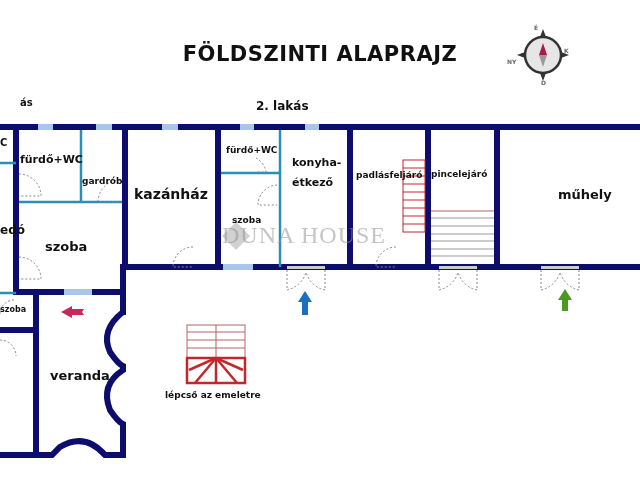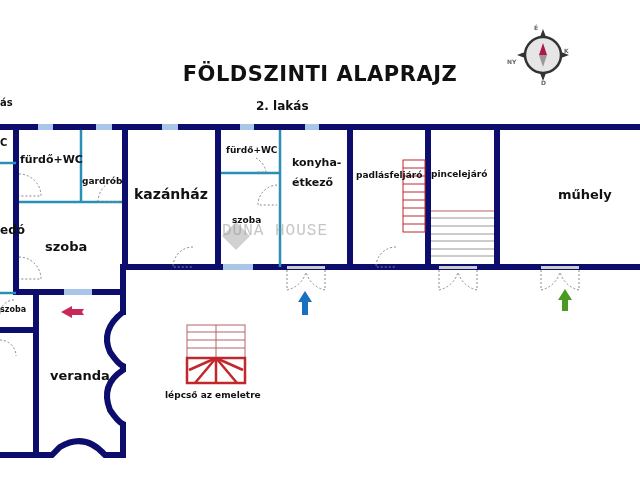--- a/index.html
+++ b/index.html
@@ -1,21 +1,21 @@
 <!DOCTYPE html>
 <html><head>
   <meta charset="utf-8">
   <style>
     html, body { margin: 0; padding: 0; background: #ffffff; }
     body { width: 640px; height: 480px; overflow: hidden; position: relative; font-family: "DejaVu Sans", sans-serif; }
     #plan { position: absolute; left: 0; top: 0; width: 640px; height: 480px; }
-    .title { position: absolute; left: 0; width: 640px; top: 42px; text-align: center; font-weight: bold; font-size: 21px; color: #111; letter-spacing: 0.5px; font-family: "DejaVu Sans", sans-serif; margin-top: 20px; }
+    .title { position: absolute; left: 0; width: 640px; top: 42px; text-align: center; font-weight: bold; font-size: 21px; color: #111; letter-spacing: 0.5px; font-family: "DejaVu Sans", sans-serif; }
     .lbl { position: absolute; font-weight: bold; color: #111; white-space: nowrap; font-family: "DejaVu Sans", sans-serif; }
     .compass-lbl { position: absolute; font-size: 6px; color: #666; font-weight: bold; font-family: "DejaVu Sans", sans-serif; }
-    .watermark { position: absolute; left: 222px; top: 222px; font-family: Liberation Mono, monospace; font-size: 16px; color: rgba(150,150,150,0.55); letter-spacing: 1px; font-variant: small-caps; }
+    .watermark { position: absolute; left: 222px; top: 222px; font-family: Liberation Serif, serif; font-size: 24px; color: rgba(150,150,150,0.55); letter-spacing: 1px; font-variant: small-caps; }
   </style>
 </head>
 <body>
 
 <svg id="plan" viewBox="0 0 640 480" xmlns="http://www.w3.org/2000/svg">
 
   <g stroke="#0d0d6e" stroke-width="6" fill="none" stroke-linecap="square">
 
     <line x1="0" y1="127" x2="640" y2="127"></line>
 
@@ -143,21 +143,21 @@
   </g>
 </svg>
 
 <div class="title">FÖLDSZINTI ALAPRAJZ</div>
 
 <span class="compass-lbl" style="left:534px;top:24px;">É</span>
 <span class="compass-lbl" style="left:564px;top:47px;">K</span>
 <span class="compass-lbl" style="left:541px;top:79px;">D</span>
 <span class="compass-lbl" style="left:507px;top:58px;">NY</span>
 
-<span class="lbl" style="left:0px;top:97px;font-size:10px;">ás</span>
+<span class="lbl" style="left:0px;top:97px;font-size:10px;padding-left:20px;">ás</span>
 <span class="lbl" style="left:256px;top:99px;font-size:12px;">2. lakás</span>
 
 <span class="lbl" style="left:0px;top:137px;font-size:10px;">C</span>
 <span class="lbl" style="left:20px;top:153px;font-size:11px;">fürdő+WC</span>
 <span class="lbl" style="left:82px;top:176px;font-size:9px;">gardrób</span>
 <span class="lbl" style="left:134px;top:186px;font-size:14px;">kazánház</span>
 <span class="lbl" style="left:226px;top:145px;font-size:9px;">fürdő+WC</span>
 <span class="lbl" style="left:292px;top:156px;font-size:11px;">konyha-</span>
 <span class="lbl" style="left:292px;top:176px;font-size:11px;">étkező</span>
 <span class="lbl" style="left:356px;top:170px;font-size:9px;">padlásfeljáró</span>

